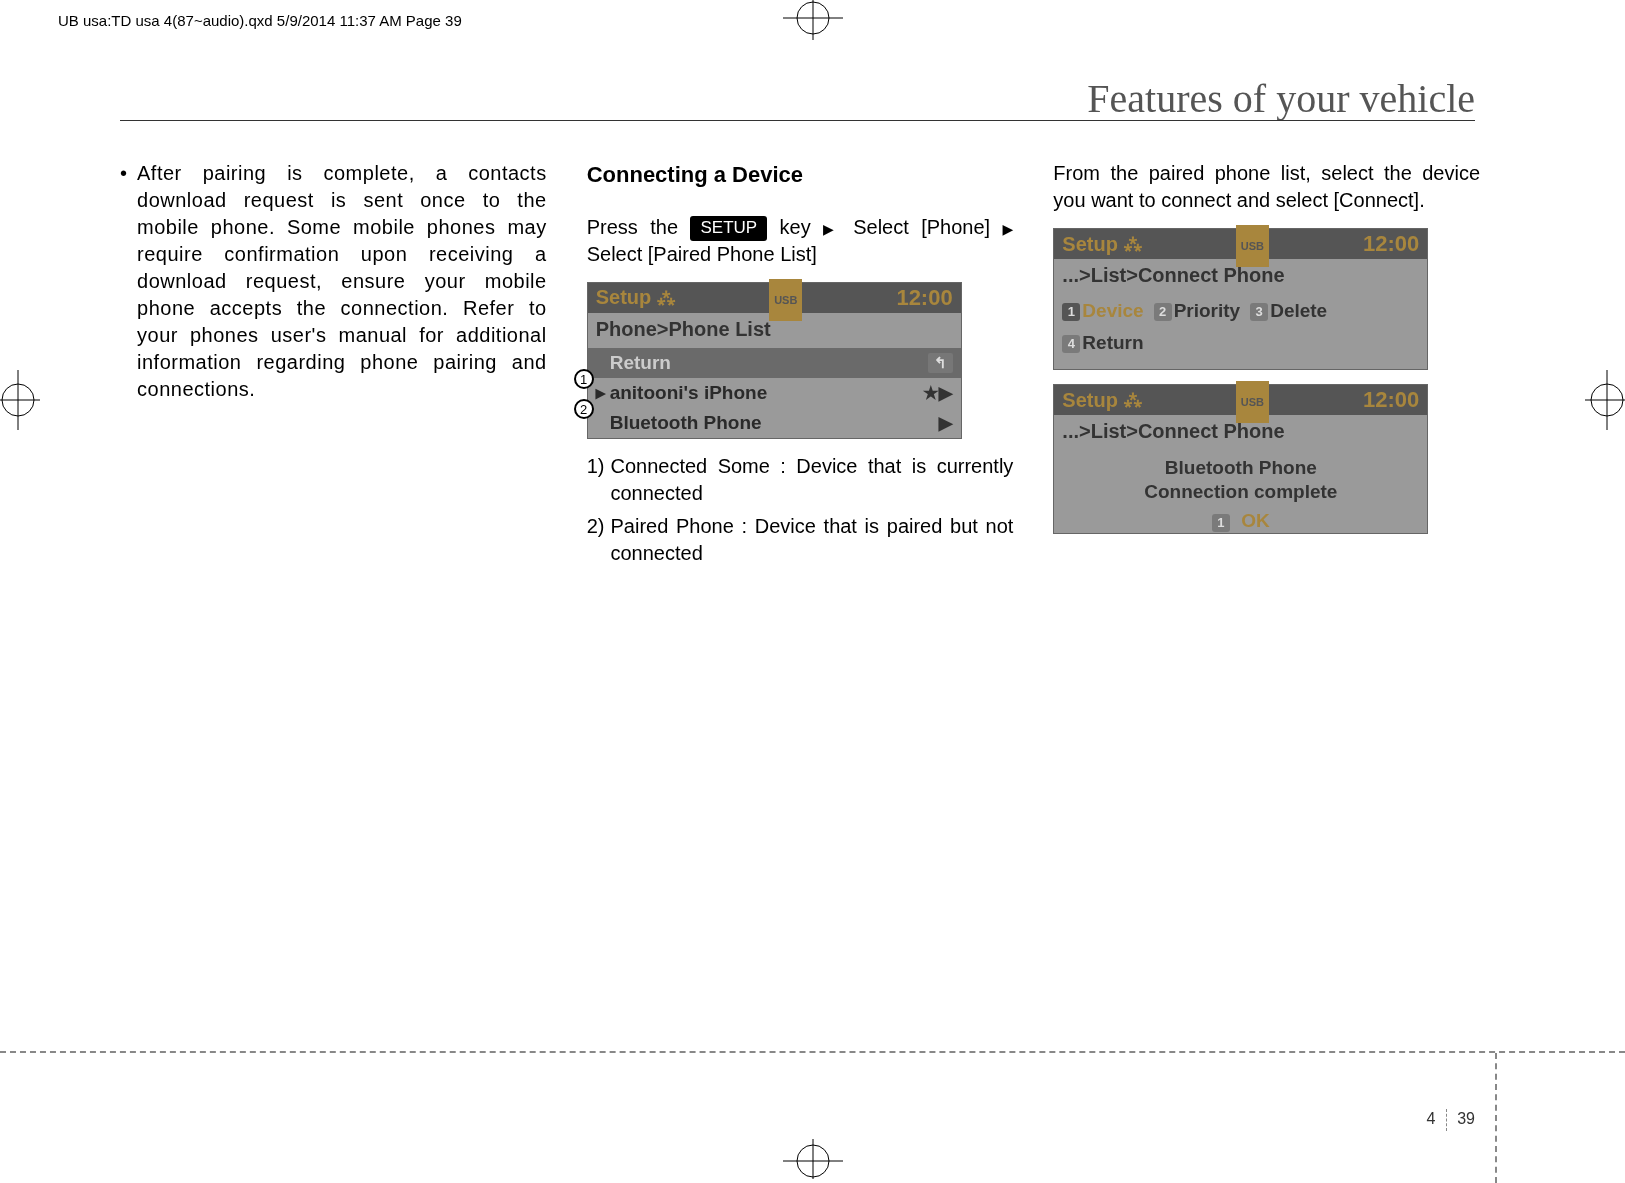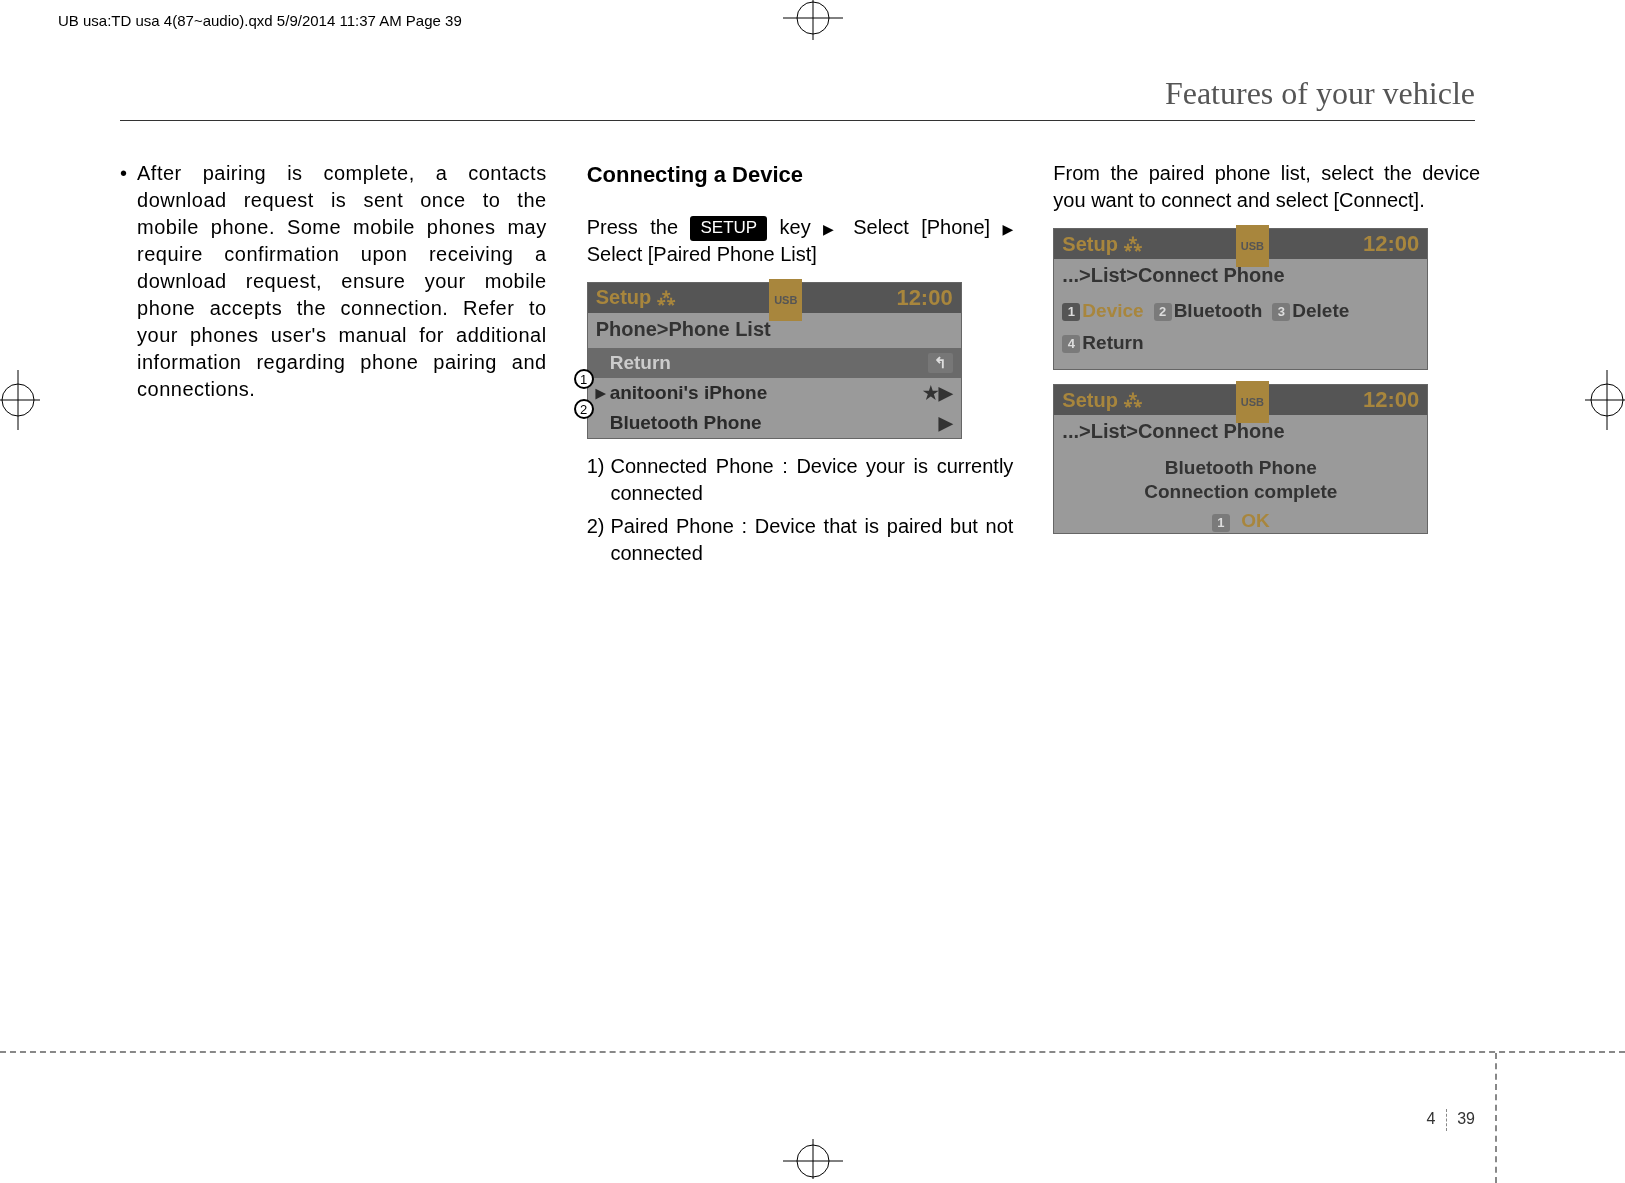--- a/index.html
+++ b/index.html
@@ -39,21 +39,21 @@
     .crop-left {
       position: absolute;
       left: 0;
       top: 370px;
     }
     .section-title {
       position: absolute;
       top: 75px;
       right: 150px;
       font-family: Georgia, 'Times New Roman', serif;
-      font-size: 32px;
+      font-size: 40px;
       color: #555;
       font-weight: normal;
     }
     .title-rule {
       position: absolute;
       top: 120px;
       left: 120px;
       right: 150px;
       border-top: 1px solid #333;
     }
@@ -310,21 +310,21 @@
       </div>
     </div>
 
     <span class="circ" style="position:absolute; left:-13px; bottom:50px;">1</span>
     <span class="circ" style="position:absolute; left:-13px; bottom:20px;">2</span>
     </div>
 
     <div class="numlist">
       <div class="nitem">
         <div class="nnum">1)</div>
-        <div class="ntext">Connected Phone : Device your is currently connected</div>
+        <div class="ntext">Connected Some : Device that is currently connected</div>
       </div>
       <div class="nitem">
         <div class="nnum">2)</div>
         <div class="ntext">Paired Phone : Device that is paired but not connected</div>
       </div>
     </div>
   </div>
 
   <div class="col">
     <div style="text-align:justify; margin-bottom:4px;">From the paired phone list, select the device you want to connect and select [Connect].</div>
@@ -333,21 +333,21 @@
       <div class="top-bar">
         <span class="label">Setup</span>
         <span class="bt-ico">⁂</span>
         <span class="spacer"><span class="usb-badge">USB</span></span>
         <span class="clock">12:00</span>
       </div>
       <div class="bread">...&gt;List&gt;Connect Phone</div>
       <div class="opts">
         <div class="optline">
           <span class="opt sel"><span class="num">1</span><span>Device</span></span>
-          <span class="opt"><span class="num">2</span><span>Bluetooth</span></span>
+          <span class="opt"><span class="num">2</span><span>Priority</span></span>
           <span class="opt"><span class="num">3</span><span>Delete</span></span>
         </div>
         <div class="optline">
           <span class="opt"><span class="num">4</span><span>Return</span></span>
         </div>
       </div>
     </div>
 
     <div class="screen">
       <div class="top-bar">

